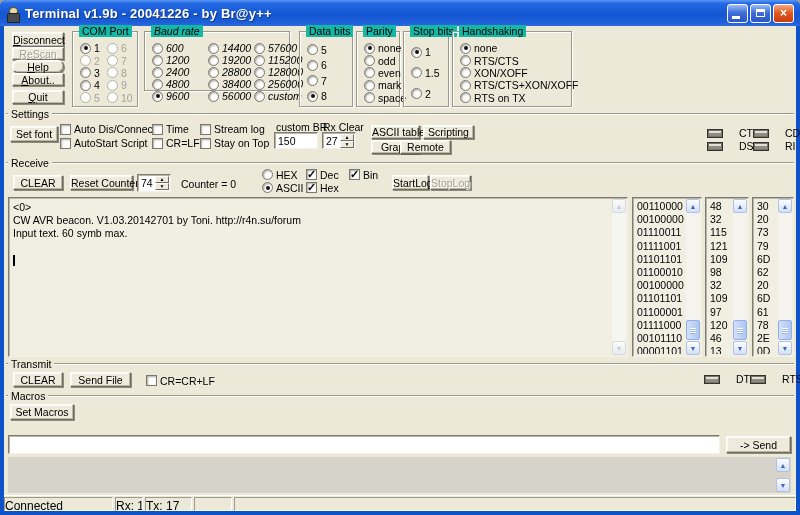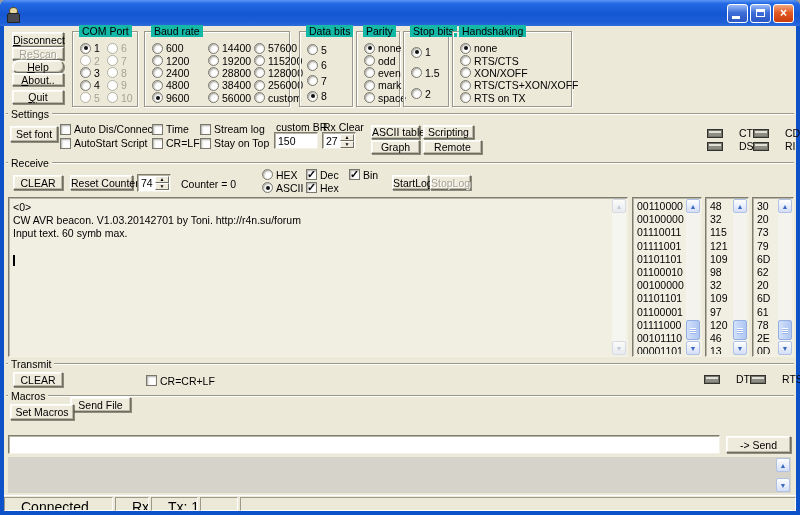--- a/index.html
+++ b/index.html
@@ -97,36 +97,37 @@
   .sb .th{ position:absolute; left:0; width:14px; height:20px; bottom:15px; border-radius:2px;
       background:linear-gradient(90deg,#D3E0FA,#AEC6F2); border:1px solid #92AEE2; }
   .sb .th::after{ content:""; position:absolute; left:3px; right:3px; top:7px; height:6px;
       background:repeating-linear-gradient(180deg,#FFFFFF 0 1px,#9FB8EA 1px 2px); }
   .sb.dis{ background:#F6F6F1; }
   .sb.dis .up,.sb.dis .dn{ background:linear-gradient(180deg,#FBFBF9,#E8EAEE); border-color:#D6DAE2; color:#C2CBDC; }
 
   
   .statusbar{ position:absolute; left:4px; right:4px; bottom:4px; height:16px; display:flex; gap:2px; align-items:stretch;
               border-top:1px solid #FFFFFF; padding-top:1px; }
-  .spanel{ border:1px solid; border-color:#9C9A8C #FFFFFF #FFFFFF #9C9A8C; padding:1px 16px; font-size:14px; white-space:nowrap; overflow:hidden; position:relative; }
+  .spanel{ border:1px solid; border-color:#9C9A8C #FFFFFF #FFFFFF #9C9A8C; padding:1px 0; font-size:12px; white-space:nowrap; overflow:hidden; position:relative; }
 
   .mrow{ position:absolute; display:flex; gap:2px; }
   .mbtn{ flex:1; background:#EEEBDC; border:1px solid; border-color:#FFF #6F6D60 #6F6D60 #FFF;
          box-shadow: inset -1px -1px 0 #BBB8A8, 1px 1px 0 rgba(64,62,52,.45);
          display:flex; align-items:center; justify-content:center; font-size:10.5px; }
   .lbl{ position:absolute; white-space:nowrap; font-size:10.5px; }
   .graypane{ position:absolute; background:#D6D3CA; }
 </style>
 </head>
 <body>
 
 <div class="window">
 
   <div class="titlebar">
     <span class="appicon"></span>
+    <span class="title">Terminal v1.9b - 20041226 - by Br@y++</span>
     <span class="wbtns">
       <span class="wbtn">
           <i class="glyph-min"></i>
         </span>
       <span class="wbtn">
           <i class="glyph-max"></i>
         </span>
       <span class="wbtn close">
           <span>×</span>
         </span>
@@ -188,21 +189,21 @@
           <span class="rad"></span>
           <span>9</span>
         </div>
         <div class="opt dis">
           <span class="rad"></span>
           <span>10</span>
         </div>
       </div>
   </div>
 
-  <div class="group" style="left:144px;top:31px;width:146px;height:76px;">
+  <div class="group" style="left:144px;top:31px;width:146px;height:60px;font-style:italic;">
     <span class="glabel">Baud rate</span>
     <div class="opts g5c3">
         <div class="opt">
           <span class="rad"></span>
           <span>600</span>
         </div>
         <div class="opt">
           <span class="rad"></span>
           <span>1200</span>
         </div>
@@ -405,21 +406,21 @@
 
   <div class="btn" style="left:371px;top:125px;width:49px;height:14px;">
       <span class="blabel">ASCII table</span>
     </div>
   <div class="btn" style="left:371px;top:140px;width:49px;height:14px;">
       <span class="blabel">Graph</span>
     </div>
   <div class="btn" style="left:423px;top:125px;width:51px;height:14px;">
       <span class="blabel">Scripting</span>
     </div>
-  <div class="btn" style="left:423px;top:140px;width:59px;height:14px;">
+  <div class="btn" style="left:400px;top:140px;width:51px;height:14px;">
       <span class="blabel">Remote</span>
     </div>
 
   <div class="ledrow" style="left:707px;top:127px;">
       <span class="led"></span>
       <span>CTS</span>
     </div>
   <div class="ledrow" style="left:753px;top:127px;">
       <span class="led"></span>
       <span>CD</span>
@@ -565,21 +566,21 @@
       <span class="dn">▼</span>
     </div>
   </div>
 
   <span class="seclabel" style="left:8px;top:358px;">Transmit</span>
   <div class="sepline" style="left:6px;right:6px;top:363px;"></div>
 
   <div class="btn" style="left:13px;top:372px;width:50px;height:15px;">
       <span class="blabel">CLEAR</span>
     </div>
-  <div class="btn" style="left:70px;top:372px;width:61px;height:15px;margin-top:25px;">
+  <div class="btn" style="left:70px;top:372px;width:61px;height:15px;">
       <span class="blabel">Send File</span>
     </div>
   <div style="position:absolute;left:146px;top:374px;display:grid;grid-template-rows:13px;">
       <div class="opt">
         <span class="cbx"></span>
         <span>CR=CR+LF</span>
       </div>
     </div>
 
   <div class="ledrow" style="left:704px;top:373px;">

